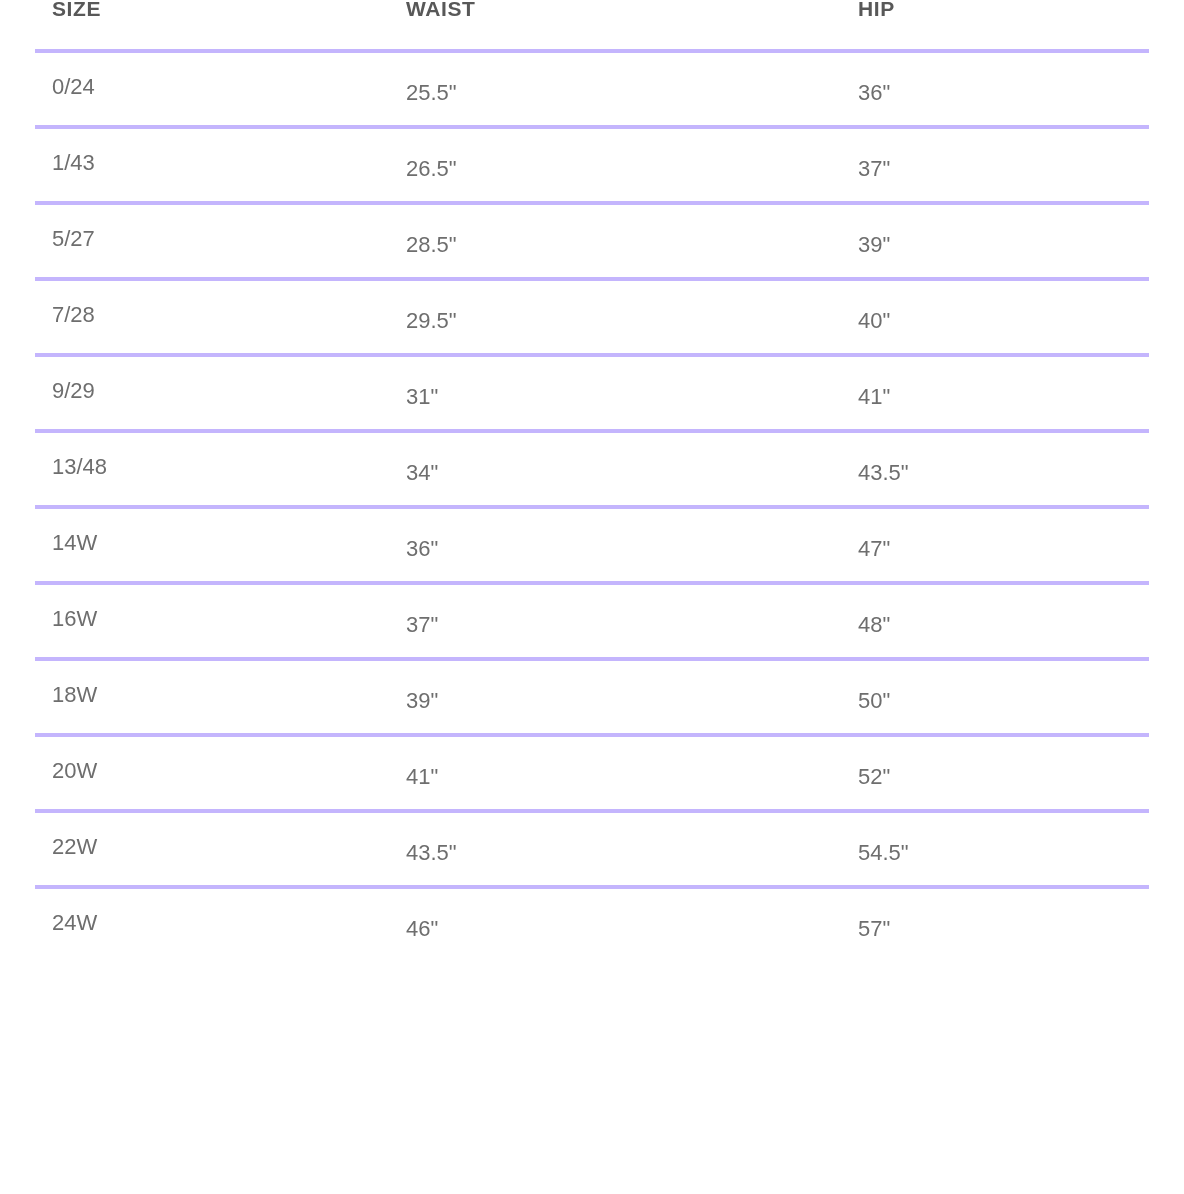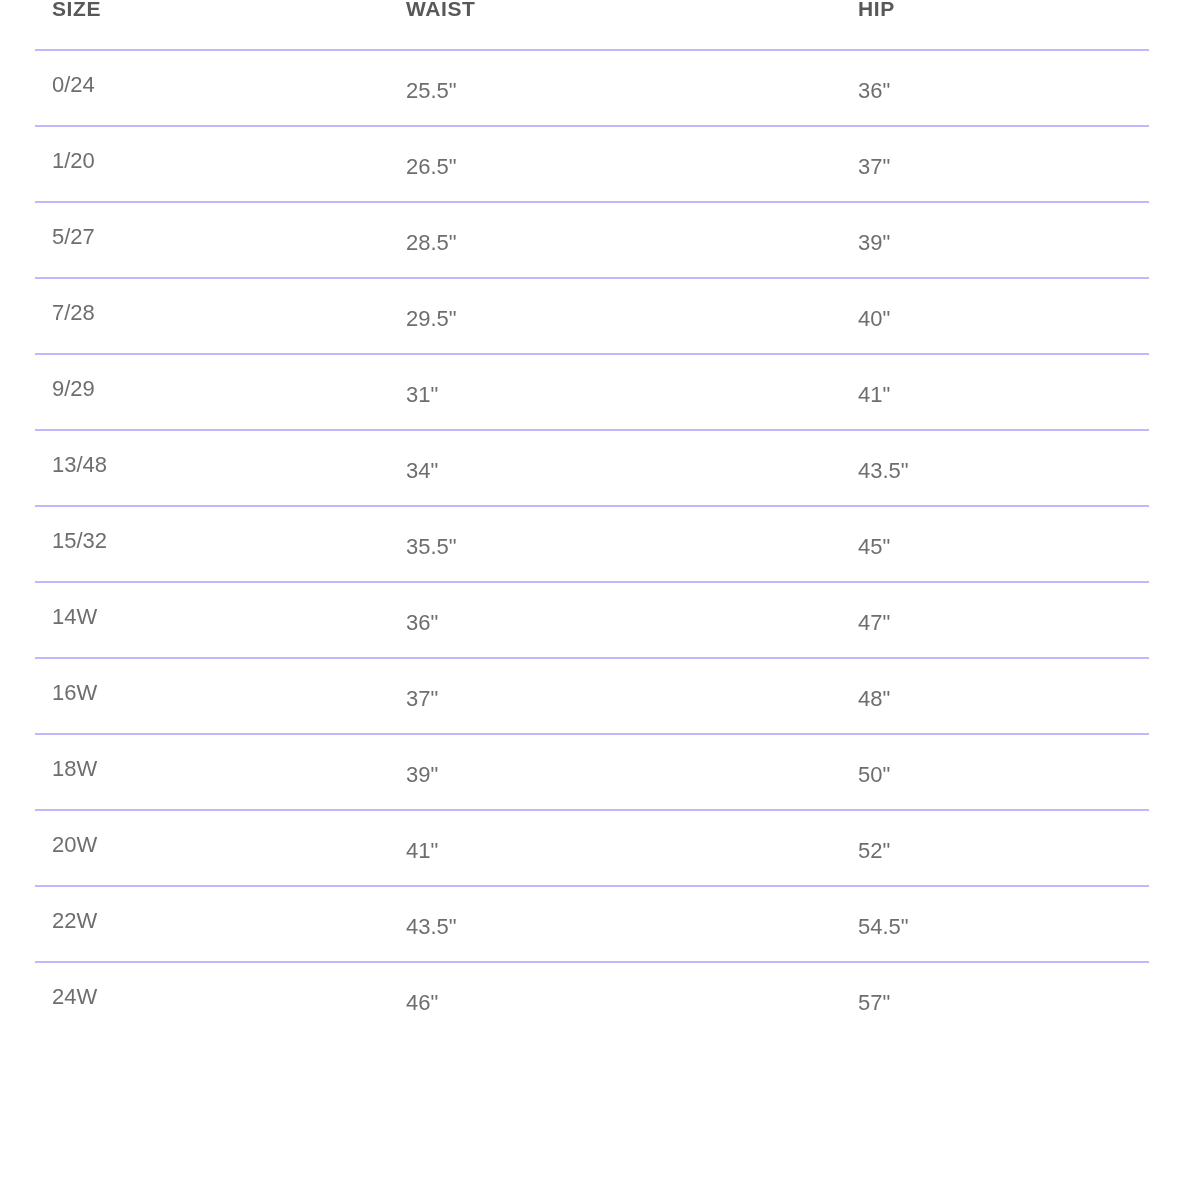--- a/index.html
+++ b/index.html
@@ -46,21 +46,21 @@
   .hcell.col-hip   { left: 858px; }
 
   
   .chart-body {
     position: relative;
   }
 
   .chart-row {
     position: relative;
     height: 76px;
-    border-top: 2px solid #c4b5fd;
+    border-top: 4px solid #c4b5fd;
     margin: 0 35px 0 35px;
     box-sizing: border-box;
     text-align: right;
   }
 
   .chart-row .cell {
     position: absolute;
     color: #6e6e6e;
     font-size: 22px;
     font-weight: 400;
@@ -95,21 +95,21 @@
     <div class="hcell col-hip">HIP</div>
   </div>
 
   <div class="chart-body">
       <div class="chart-row">
         <div class="cell col-size">0/24</div>
         <div class="cell col-waist">25.5"</div>
         <div class="cell col-hip">36"</div>
       </div>
       <div class="chart-row">
-        <div class="cell col-size">1/20</div>
+        <div class="cell col-size">1/43</div>
         <div class="cell col-waist">26.5"</div>
         <div class="cell col-hip">37"</div>
       </div>
       <div class="chart-row">
         <div class="cell col-size">5/27</div>
         <div class="cell col-waist">28.5"</div>
         <div class="cell col-hip">39"</div>
       </div>
       <div class="chart-row">
         <div class="cell col-size">7/28</div>
@@ -118,25 +118,20 @@
       </div>
       <div class="chart-row">
         <div class="cell col-size">9/29</div>
         <div class="cell col-waist">31"</div>
         <div class="cell col-hip">41"</div>
       </div>
       <div class="chart-row">
         <div class="cell col-size">13/48</div>
         <div class="cell col-waist">34"</div>
         <div class="cell col-hip">43.5"</div>
-      </div>
-      <div class="chart-row">
-        <div class="cell col-size">15/32</div>
-        <div class="cell col-waist">35.5"</div>
-        <div class="cell col-hip">45"</div>
       </div>
       <div class="chart-row">
         <div class="cell col-size">14W</div>
         <div class="cell col-waist">36"</div>
         <div class="cell col-hip">47"</div>
       </div>
       <div class="chart-row">
         <div class="cell col-size">16W</div>
         <div class="cell col-waist">37"</div>
         <div class="cell col-hip">48"</div>

